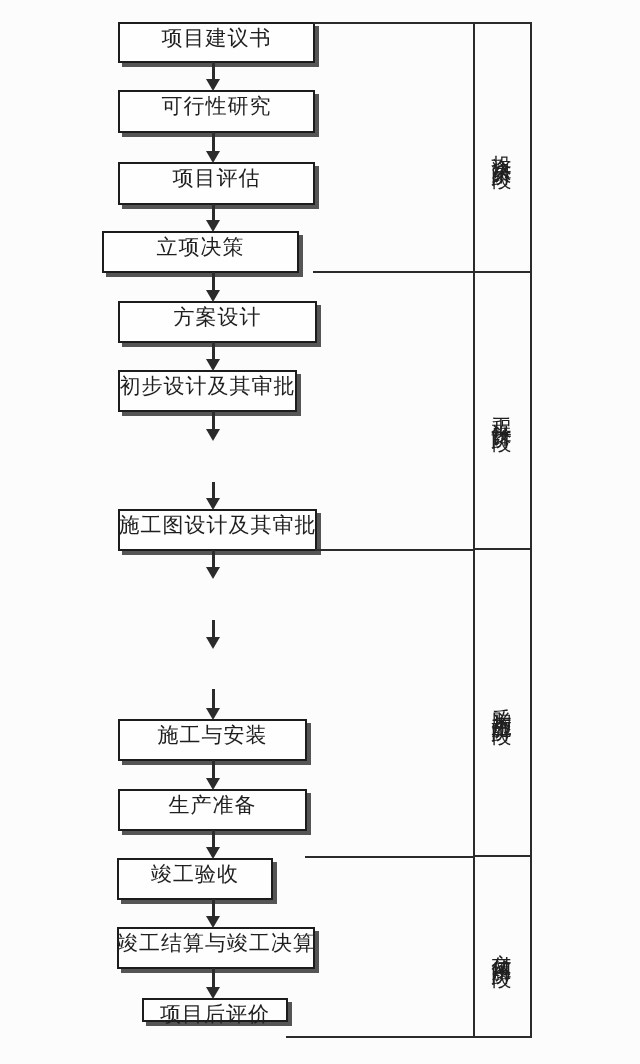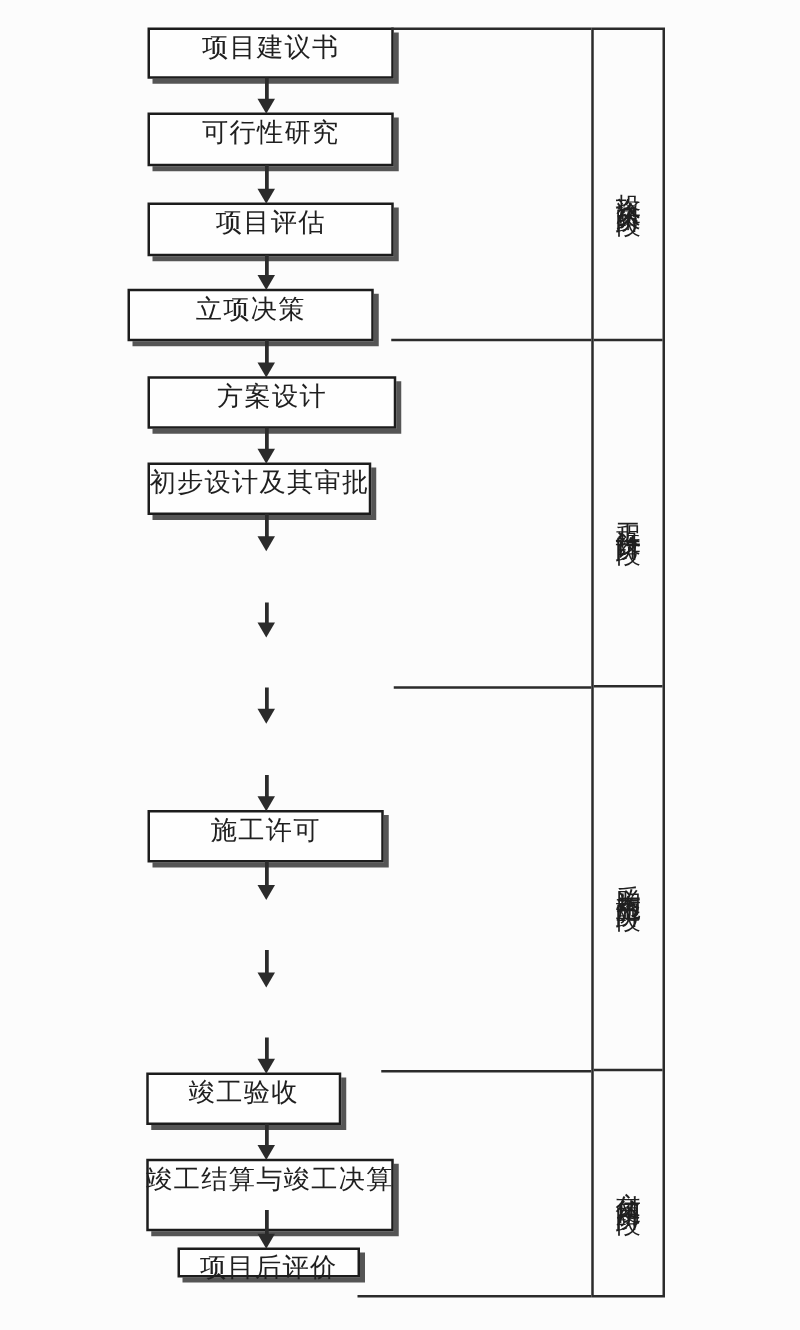--- a/index.html
+++ b/index.html
@@ -107,29 +107,35 @@
   <div class="box" style="left:102px;top:231px;width:197px;height:42px">
     <span>立项决策</span>
   </div>
 
   <div class="box" style="left:118px;top:301px;width:199px;height:42px">
     <span>方案设计</span>
   </div>
   <div class="box" style="left:118px;top:370px;width:179px;height:42px">
     <span>初步设计及其审批</span>
   </div>
-
-  <div class="box" style="left:118px;top:648px;width:189px;height:42px">
-    <span>施工许可</span>
+  <div class="box" style="left:118px;top:509px;width:199px;height:42px">
+    <span>施工图设计及其审批</span>
+  </div>
+
+  <div class="box" style="left:118px;top:719px;width:189px;height:42px">
+    <span>施工与安装</span>
+  </div>
+  <div class="box" style="left:118px;top:789px;width:189px;height:42px">
+    <span>生产准备</span>
   </div>
 
   <div class="box" style="left:117px;top:858px;width:156px;height:42px">
     <span>竣工验收</span>
   </div>
-  <div class="box" style="left:117px;top:927px;width:198px;height:58px">
+  <div class="box" style="left:117px;top:927px;width:198px;height:42px">
     <span>竣工结算与竣工决算</span>
   </div>
   <div class="box" style="left:142px;top:998px;width:146px;height:24px">
     <span>项目后评价</span>
   </div>
 
   <div class="arrow" style="left:206px;top:63px;height:27px">
       <i class="shaft"></i>
       <i class="head"></i>
     </div>

